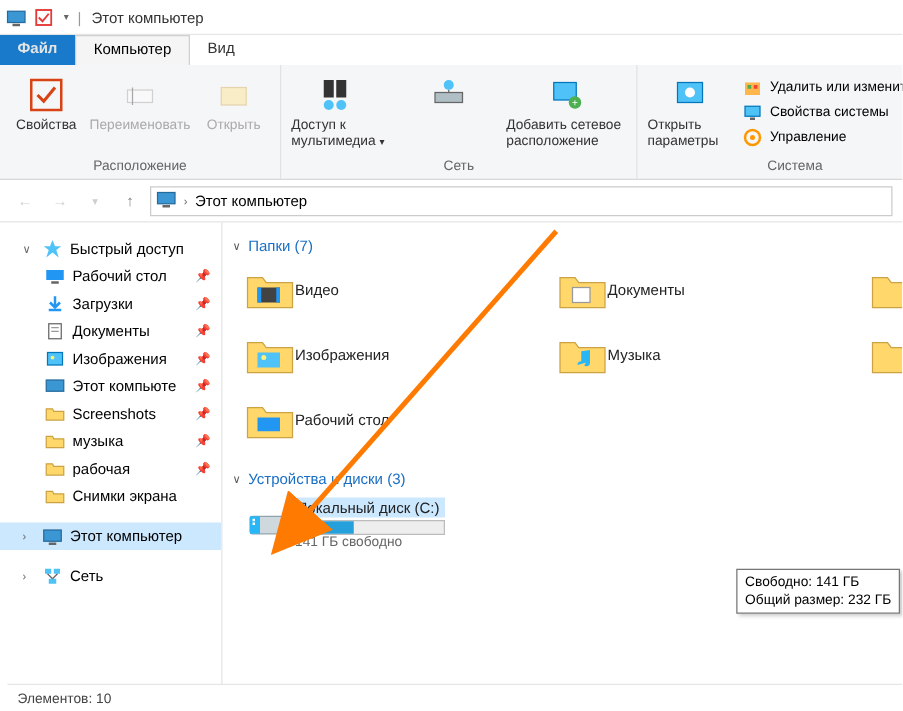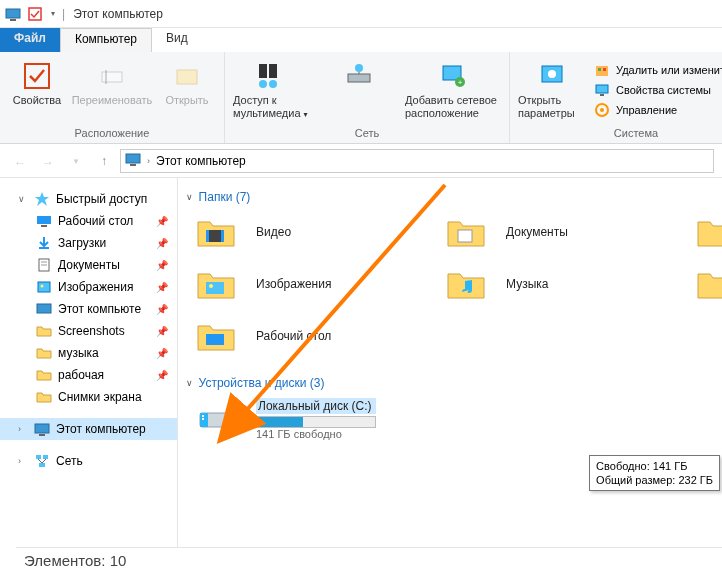--- a/index.html
+++ b/index.html
@@ -50,29 +50,29 @@
 .nav-item.child { padding-left: 36px; }
 .nav-item.selected { background: #cce8ff; }
 .nav-item .pin { margin-left: auto; color: #888; font-size: 10px; }
 .nav-spacer { height: 10px; }
 
 .content { flex: 1; padding: 8px 0 8px 8px; overflow: hidden; position: relative; }
 .section { margin-bottom: 12px; }
 .section-hdr { display: flex; align-items: center; gap: 6px; color: #1a6fc4; font-size: 12px; padding: 4px 0; cursor: pointer; }
 .section-hdr .chev { font-size: 9px; color: #555; }
 .items { display: flex; flex-wrap: wrap; gap: 4px 0; padding-left: 6px; }
-.item { width: 250px; display: flex; align-items: center; gap: 20px; padding: 4px; cursor: pointer; }
+.item { width: 250px; display: flex; align-items: center; gap: 0; padding: 4px; cursor: pointer; }
 .item .iicon { width: 40px; height: 40px; flex-shrink: 0; display: flex; align-items: center; justify-content: center; }
 .item .ilabel { font-size: 12px; color: #222; }
 .item .isub { font-size: 11px; color: #666; }
 .drive-bar { width: 120px; height: 12px; border: 1px solid #bcbcbc; background: #eee; margin-top: 2px; position: relative; }
 .drive-bar .fill { height: 100%; background: #26a0da; }
 
 
-.statusbar { position: absolute; bottom: 0; left: 16px; right: 0; height: 22px; border-top: 1px solid #e5e5e5; display: flex; align-items: flex-end; padding: 0 8px; font-size: 15px; color: #444; }
+.statusbar { position: absolute; bottom: 0; left: 6px; right: 0; height: 22px; border-top: 1px solid #e5e5e5; display: flex; align-items: center; padding: 0 8px; font-size: 11px; color: #444; }
 
 
 .tooltip { position: absolute; border: 1px solid #767676; background: #fff; padding: 3px 6px; font-size: 11px; line-height: 14px; box-shadow: 2px 2px 3px rgba(0,0,0,0.2); }
 
 
 .arrow-overlay { position: absolute; top: 0; left: 0; pointer-events: none; }
 </style>
 </head>
 <body>
 

